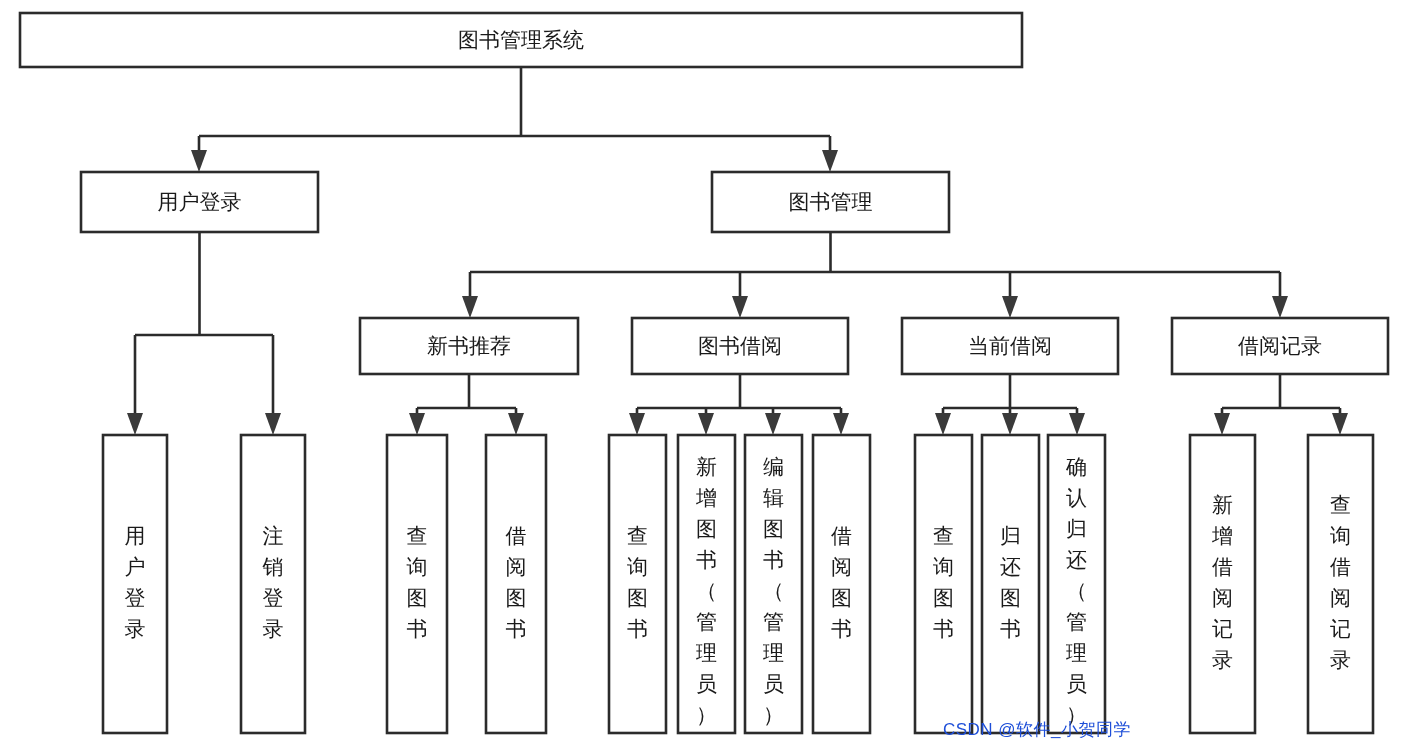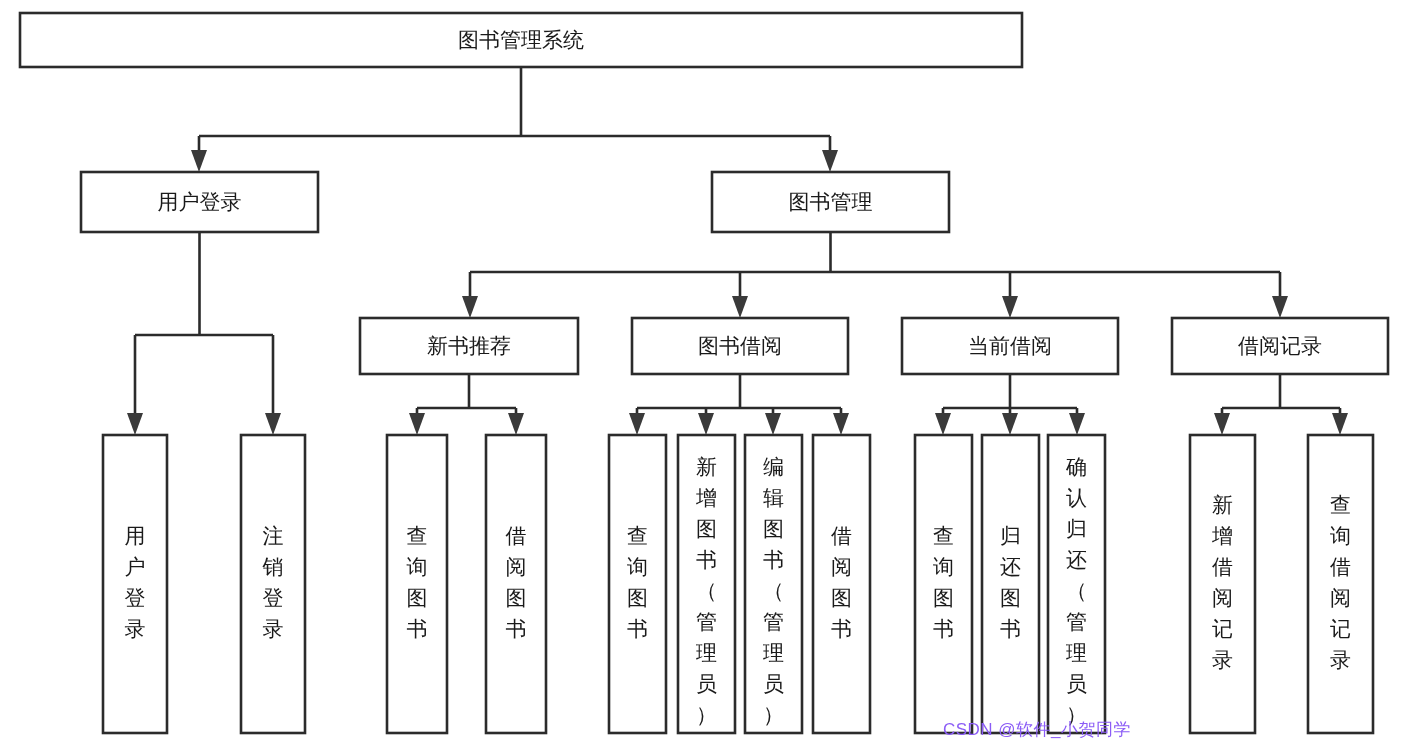--- a/index.html
+++ b/index.html
@@ -53,21 +53,21 @@
     font-family: "Liberation Sans", "DejaVu Sans", sans-serif;
     font-size: 21px;
     text-anchor: middle;
   }
   .watermark {
     position: absolute;
     right: 12px;
     bottom: 6px;
     font-family: "Liberation Sans", "DejaVu Sans", sans-serif;
     font-size: 17px;
-    color: #8b5cf6;
+    color: #1d4ed8;
     letter-spacing: 0.5px;
     white-space: nowrap;
     pointer-events: none;
   }
 </style>
 </head>
 <body>
 
 <div id="diagram-root">
 

